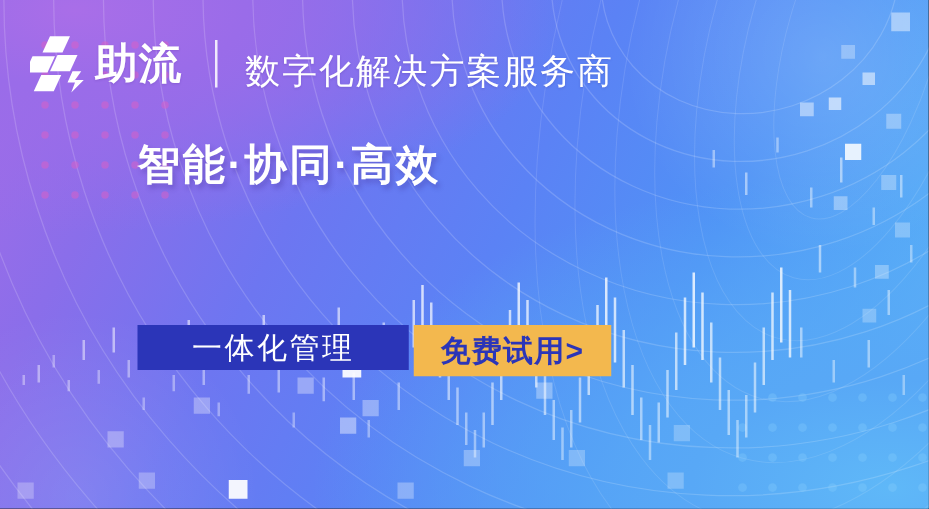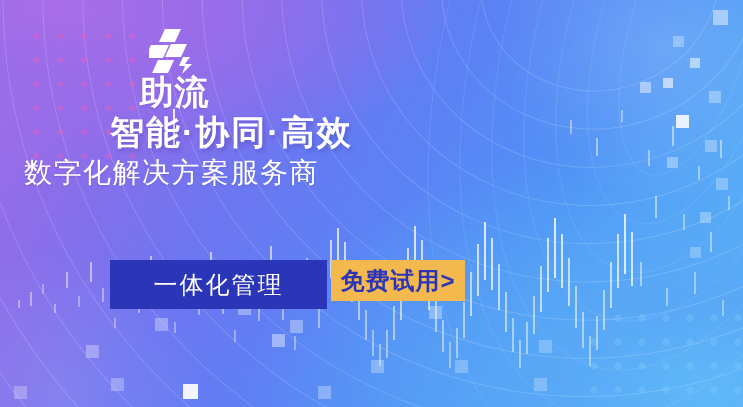--- a/index.html
+++ b/index.html
@@ -37,21 +37,20 @@
     position:absolute; left:-90px; bottom:-140px;
     width:300px; height:300px; border-radius:50%;
     background:radial-gradient(circle, rgba(255,255,255,.10) 0%, rgba(255,255,255,0) 70%);
   }
 
   
   .header {
     position:absolute; left:24px; top:27px;
     display:flex; align-items:center; gap:0px;
     z-index:6;
-    flex-direction:column;
   }
   .logo-mark { width:46px; height:48px; display:block; }
   .logo-word {
     font-size:34px; line-height:1; color:#ffffff;
     font-weight:bold; letter-spacing:1px;
     margin-left:6px;
     text-shadow:0 1px 2px rgba(60,30,120,.18);
   }
   .divider {
     width:2px; height:38px;
@@ -76,29 +75,29 @@
     text-shadow:2px 3px 4px rgba(55,40,140,.30);
     white-space:nowrap;
   }
 
   
   .cta-row {
     position:absolute; left:110px; top:260px;
     display:flex; align-items:stretch; z-index:6;
   }
   .btn-primary {
-    width:217px; height:49px;
+    width:217px; height:36px;
     background:#2b35b8;
     display:flex; align-items:center; justify-content:center;
     color:#ffffff; font-size:24px; letter-spacing:2px;
     font-weight:500;
   }
   .btn-spacer { width:4px; }
   .btn-trial {
-    width:134px; height:41px;
+    width:158px; height:41px;
     background:#f3b84e;
     display:flex; align-items:center; justify-content:center;
     color:#2b35b8; font-size:24px; letter-spacing:1px;
     font-weight:bold;
     cursor:pointer;
   }
 </style>
 </head>
 <body>
 

